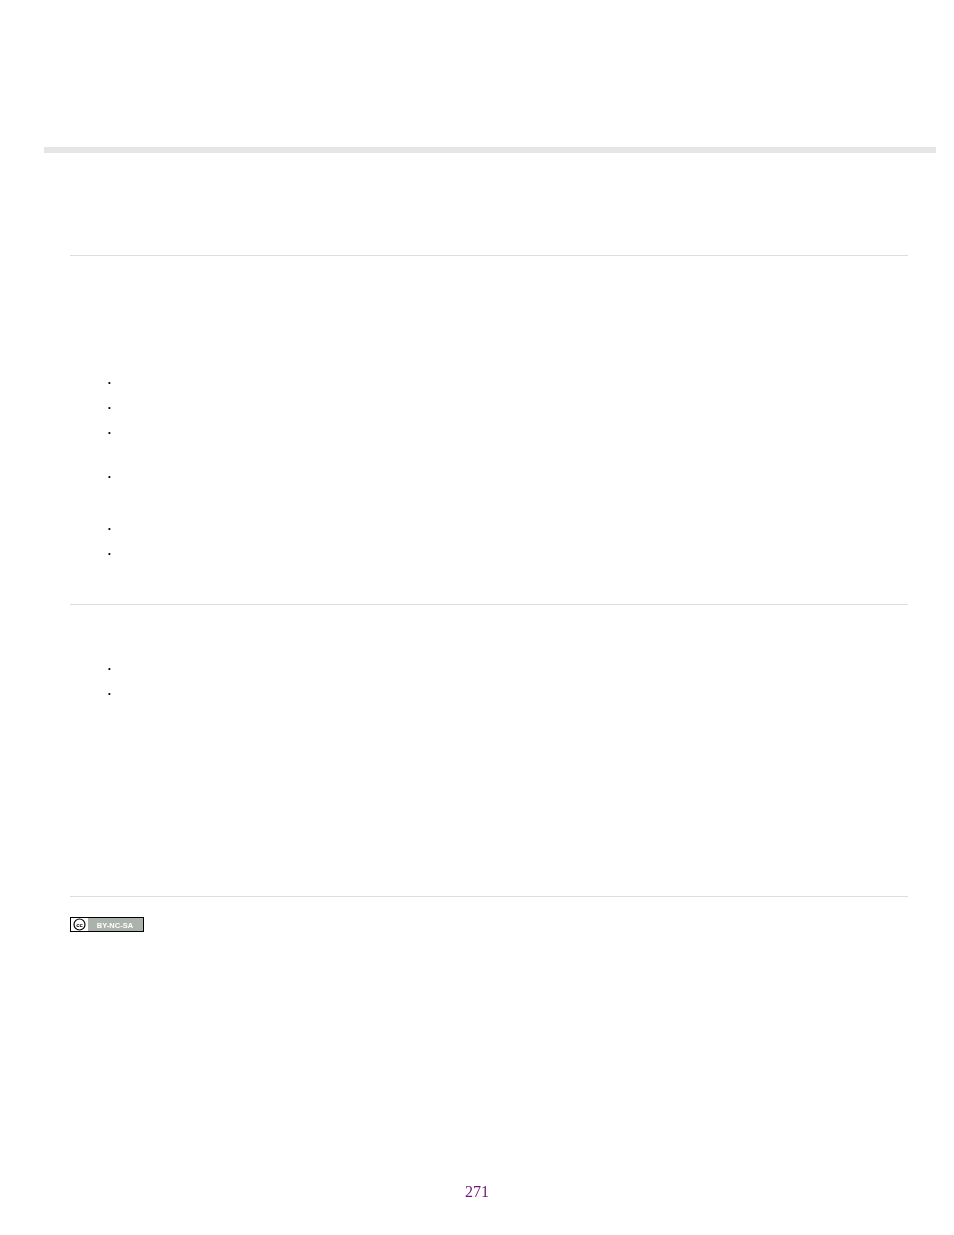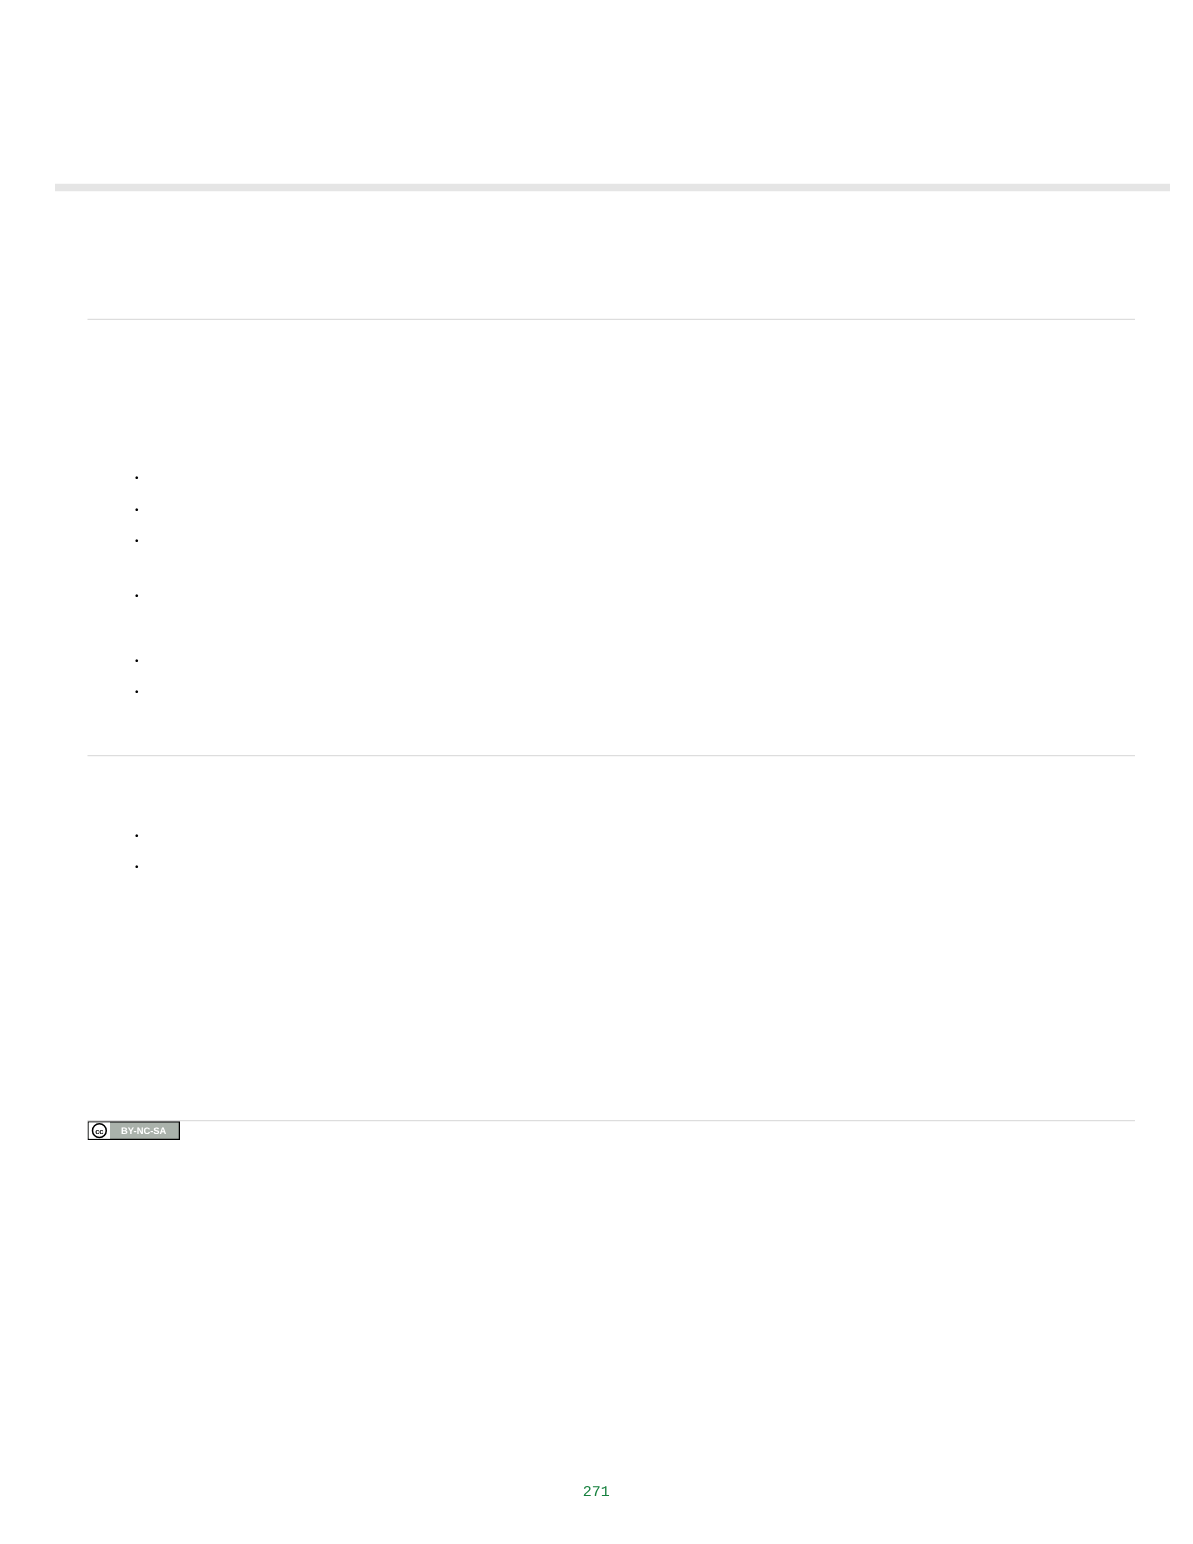--- a/index.html
+++ b/index.html
@@ -54,32 +54,33 @@
   .bullets2 li::before {
     content: "•";
     position: absolute;
     left: 0;
     top: 0;
     font-size: 8px;
     color: #000;
   }
   .hr3 { margin-top: 182px; }
   .cc-badge {
+    margin-top: 20px;
     display: inline-block;
   }
   .cc-badge svg { display: block; }
   .page-num {
     position: absolute;
     bottom: 34px;
     left: 0;
     right: 0;
     text-align: center;
-    font-size: 12px;
-    color: #15803d;
-    font-family: Liberation Mono, monospace;
+    font-size: 16px;
+    color: #701a75;
+    font-family: Liberation Serif, serif;
   }
 </style>
 </head>
 <body>
 
 <div class="top-bar"></div>
 
 <div class="content">
   <hr class="hr hr1">
 

